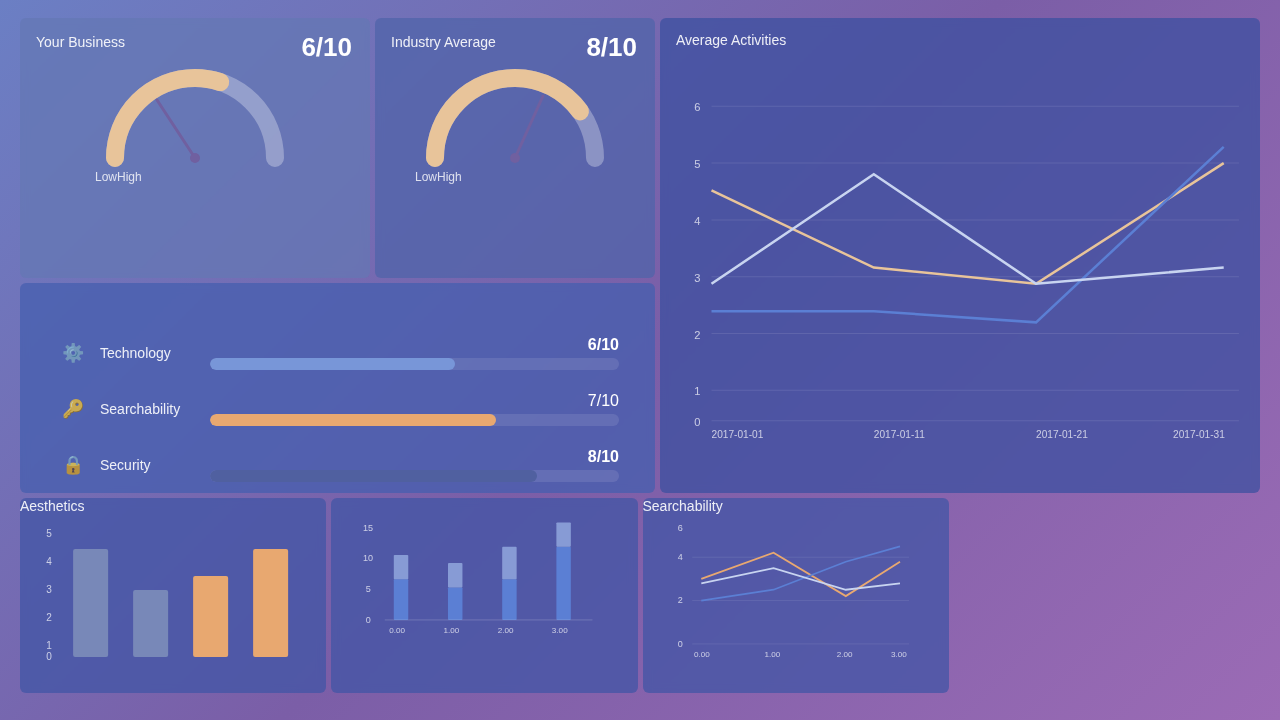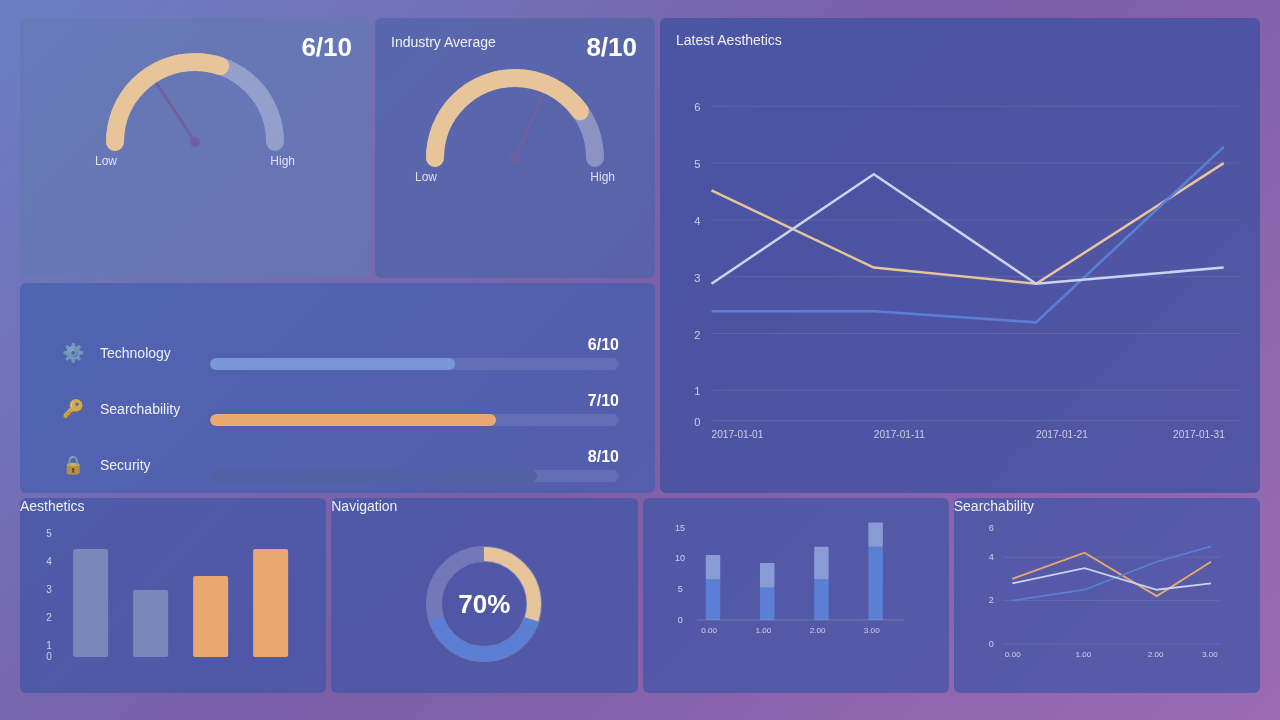--- a/index.html
+++ b/index.html
@@ -103,21 +103,20 @@
       flex-direction: column;
       align-items: center;
       margin-top: 8px;
     }
     .gauge-svg {
       width: 200px;
       height: 110px;
     }
     .gauge-labels {
       display: flex;
-      justify-content: space-between;
       width: 200px;
       margin-top: 2px;
     }
     .gauge-label {
       font-size: 12px;
       color: rgba(255,255,255,0.8);
     }
 
     
     .metric-row {
@@ -172,20 +171,21 @@
 
     .card-activities { padding: 14px 16px; }
     .activities-chart { width: 100%; height: calc(100% - 32px); }
   </style>
 </head>
 <body>
 
 <div class="dashboard">
 
   <div class="card card-your-business">
+    <div class="card-title">Your Business</div>
     <div class="score-big">6/10</div>
     <div class="gauge-container">
       <svg class="gauge-svg" viewBox="0 0 200 110">
 
         <path d="M 20 100 A 80 80 0 0 1 180 100" fill="none" stroke="rgba(255,255,255,0.3)" stroke-width="18" stroke-linecap="round"></path>
 
         <path d="M 20 100 A 80 80 0 0 1 180 100" fill="none" stroke="#e8c49a" stroke-width="18" stroke-linecap="round" stroke-dasharray="251.2" stroke-dashoffset="100"></path>
 
         <line x1="100" y1="100" x2="62" y2="42" stroke="#7060a0" stroke-width="3" stroke-linecap="round"></line>
         <circle cx="100" cy="100" r="5" fill="#7060a0"></circle>
@@ -210,21 +210,21 @@
         <circle cx="100" cy="100" r="5" fill="#7060a0"></circle>
       </svg>
       <div class="gauge-labels">
         <span class="gauge-label">Low</span>
         <span class="gauge-label">High</span>
       </div>
     </div>
   </div>
 
   <div class="card card-activities">
-    <div class="card-title">Latest Aesthetics</div>
+    <div class="card-title">Average Activities</div>
     <svg class="activities-chart" viewBox="0 0 560 340">
 
       <text x="18" y="20" fill="rgba(255,255,255,0.7)" font-size="11">6</text>
       <text x="18" y="76" fill="rgba(255,255,255,0.7)" font-size="11">5</text>
       <text x="18" y="132" fill="rgba(255,255,255,0.7)" font-size="11">4</text>
       <text x="18" y="188" fill="rgba(255,255,255,0.7)" font-size="11">3</text>
       <text x="18" y="244" fill="rgba(255,255,255,0.7)" font-size="11">2</text>
       <text x="18" y="300" fill="rgba(255,255,255,0.7)" font-size="11">1</text>
       <text x="18" y="330" fill="rgba(255,255,255,0.7)" font-size="11">0</text>
 
@@ -260,21 +260,21 @@
           <div class="metric-bar-wrapper">
             <div class="metric-bar" style="width:60%; background:#7896d8;"></div>
           </div>
         </div>
       </div>
 
       <div class="metric-row" style="margin-top: 20px;">
         <div class="metric-icon">🔑</div>
         <div class="metric-label">Searchability</div>
         <div style="flex:1; position:relative;">
-          <div style="font-size:16px; font-weight:700; color:#fff; text-align:right; margin-bottom:4px;">7/10</div>
+          <div style="font-size:16px; font-weight:400; color:#fff; text-align:right; margin-bottom:4px;">7/10</div>
           <div class="metric-bar-wrapper">
             <div class="metric-bar" style="width:70%; background:#e8a870;"></div>
           </div>
         </div>
       </div>
 
       <div class="metric-row" style="margin-top: 20px;">
         <div class="metric-icon">🔒</div>
         <div class="metric-label">Security</div>
         <div style="flex:1; position:relative;">
@@ -308,36 +308,20 @@
 
         <rect x="215" y="27" width="35" height="108" fill="#e8a870" rx="2"></rect>
 
         <text x="38" y="150" fill="rgba(255,255,255,0.7)" font-size="9">0.00</text>
         <text x="98" y="150" fill="rgba(255,255,255,0.7)" font-size="9">1.00</text>
         <text x="158" y="150" fill="rgba(255,255,255,0.7)" font-size="9">2.00</text>
         <text x="218" y="150" fill="rgba(255,255,255,0.7)" font-size="9">3.00</text>
       </svg>
     </div>
 
-    <div class="card-bottom">
-      <div class="card-title">Navigation</div>
-      <div class="donut-container">
-        <svg width="130" height="130" viewBox="0 0 130 130">
-
-          <circle cx="65" cy="65" r="50" fill="none" stroke="rgba(255,255,255,0.2)" stroke-width="16"></circle>
-
-          <circle cx="65" cy="65" r="50" fill="none" stroke="#5b7fd4" stroke-width="14" stroke-dasharray="314.16" stroke-dashoffset="94" transform="rotate(-90 65 65)"></circle>
-
-          <circle cx="65" cy="65" r="50" fill="none" stroke="#e8c49a" stroke-width="14" stroke-dasharray="94 314.16" stroke-dashoffset="0" transform="rotate(-90 65 65)"></circle>
-        </svg>
-        <div class="donut-label">
-          <span>70%</span>
-        </div>
-      </div>
-    </div>
 
     <div class="card-bottom">
       <svg width="100%" height="140" viewBox="0 0 270 155">
 
         <text x="4" y="138" fill="rgba(255,255,255,0.7)" font-size="10">0</text>
         <text x="4" y="104" fill="rgba(255,255,255,0.7)" font-size="10">5</text>
         <text x="1" y="70" fill="rgba(255,255,255,0.7)" font-size="10">10</text>
         <text x="1" y="36" fill="rgba(255,255,255,0.7)" font-size="10">15</text>
 
         <rect x="35" y="90" width="16" height="45" fill="#5b7fd4" rx="1"></rect>

